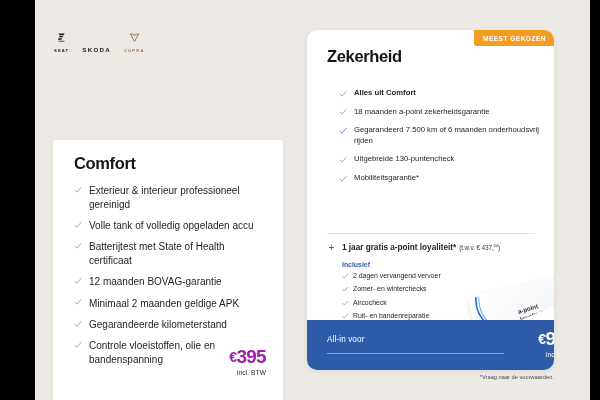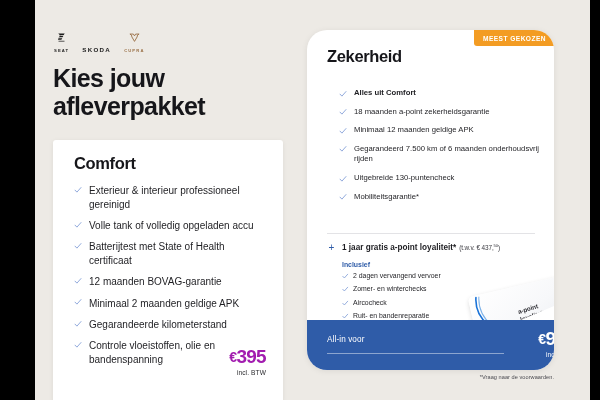--- a/index.html
+++ b/index.html
@@ -68,21 +68,21 @@
     line-height:1;white-space:nowrap;
   }
   .price-cur{font-size:14px;font-weight:700;vertical-align:1px;margin-right:0px;}
   .price-sub{
     font-size:6.6px;color:#2b2b2f;margin-top:3px;letter-spacing:.1px;
   }
 
   
   #zeker-card{
     position:absolute;left:272px;top:30px;width:247px;height:340px;
-    background:#fff;border-radius:20px;
+    background:#fff;border-radius:10px;
     box-shadow:0 1px 6px rgba(0,0,0,.08);
     overflow:hidden;
   }
   #badge{
     position:absolute;right:0px;top:0px;
     background:#f39c23;color:#fff;
     font-size:6.6px;font-weight:700;letter-spacing:.45px;
     padding:4.5px 8px 4.5px 9px;
     border-bottom-left-radius:3px;
   }
@@ -211,21 +211,20 @@
         <div class="logo-block">
           <span class="logo-mark">
             <svg width="11" height="11" viewBox="0 0 24 24" aria-hidden="true">
               <path d="M2 4.5h7.5L12 8.4 14.5 4.5H22l-3.4 2.2-.9 4.1L12 20.5 6.3 10.8l-.9-4.1L2 4.5z" fill="none" stroke="#9a7046" stroke-width="2"></path>
             </svg>
           </span>
           <span class="logo-word cupra">CUPRA</span>
         </div>
       </div>
 
-      <div id="headline">Kies jouw afleverpakket</div>
 
       <div id="comfort-card">
         <div id="comfort-title">Comfort</div>
         <ul id="comfort-list">
             <li><span class="chk">
                 <svg viewBox="0 0 12 12">
                   <path d="M1.5 6.2 L4.4 9.2 L10.5 2.3" fill="none" stroke="#7f9dd6" stroke-width="1.3" stroke-linecap="round" stroke-linejoin="round"></path>
                 </svg>
               </span><span>Exterieur &amp; interieur professioneel gereinigd</span></li>
             <li><span class="chk">
@@ -279,21 +278,21 @@
             </span><span>Alles uit Comfort</span></li>
           <li><span class="chk">
               <svg viewBox="0 0 12 12">
                 <path d="M1.5 6.2 L4.4 9.2 L10.5 2.3" fill="none" stroke="#7f9dd6" stroke-width="1.3" stroke-linecap="round" stroke-linejoin="round"></path>
               </svg>
             </span><span>18 maanden a-point zekerheidsgarantie</span></li>
           <li><span class="chk">
               <svg viewBox="0 0 12 12">
                 <path d="M1.5 6.2 L4.4 9.2 L10.5 2.3" fill="none" stroke="#7f9dd6" stroke-width="1.3" stroke-linecap="round" stroke-linejoin="round"></path>
               </svg>
-            </span><span>Minimaal 12 maanden geldige APK</span></li>
+            </span></li>
           <li><span class="chk">
               <svg viewBox="0 0 12 12">
                 <path d="M1.5 6.2 L4.4 9.2 L10.5 2.3" fill="none" stroke="#7f9dd6" stroke-width="1.3" stroke-linecap="round" stroke-linejoin="round"></path>
               </svg>
             </span><span>Gegarandeerd 7.500 km of 6 maanden onderhoudsvrij rijden</span></li>
           <li><span class="chk">
               <svg viewBox="0 0 12 12">
                 <path d="M1.5 6.2 L4.4 9.2 L10.5 2.3" fill="none" stroke="#7f9dd6" stroke-width="1.3" stroke-linecap="round" stroke-linejoin="round"></path>
               </svg>
             </span><span>Uitgebreide 130-puntencheck</span></li>

